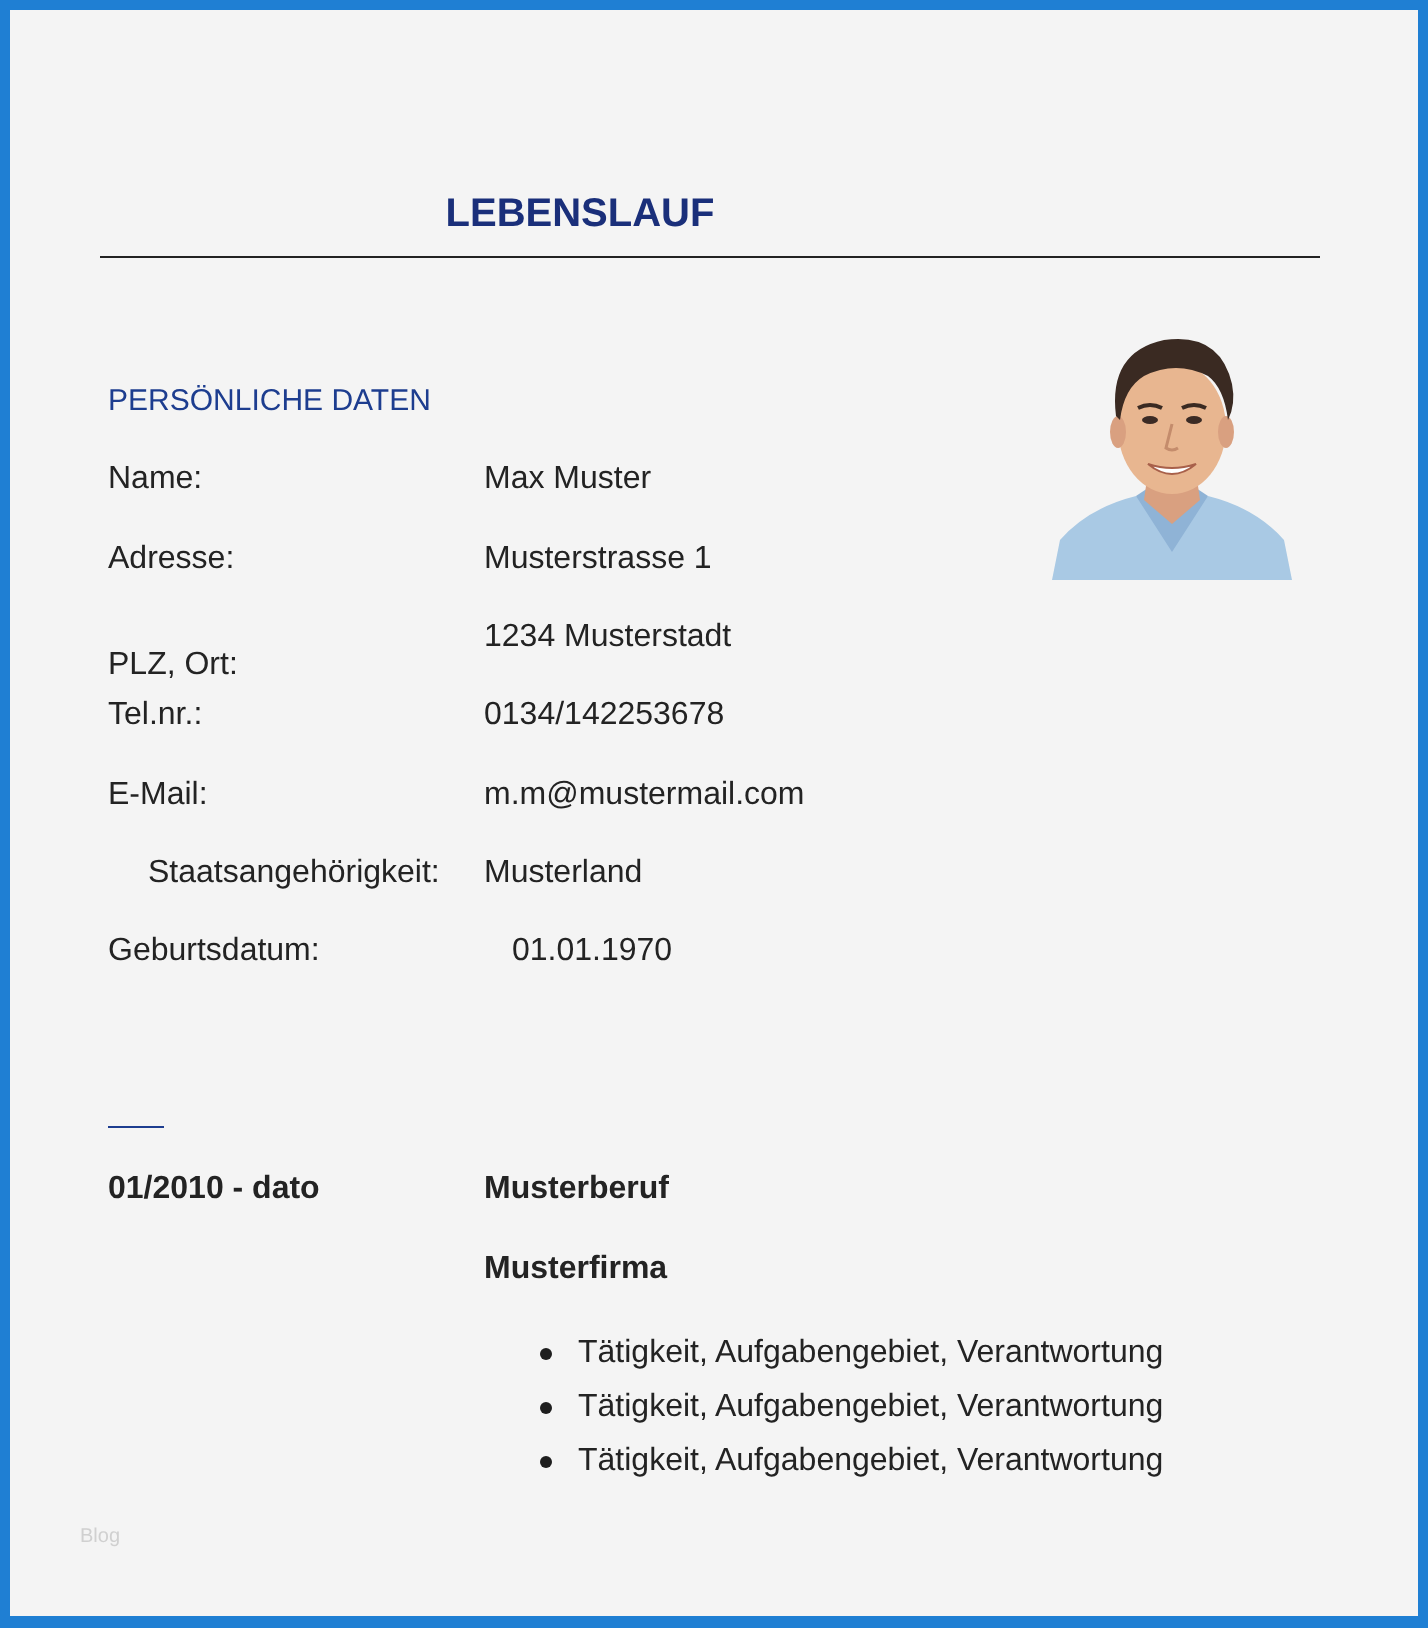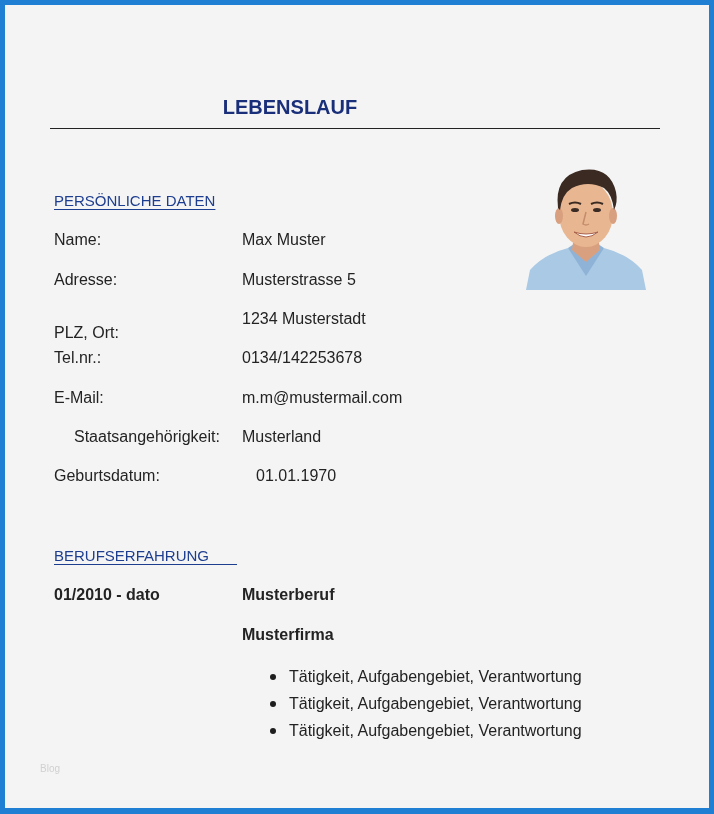--- a/index.html
+++ b/index.html
@@ -23,21 +23,21 @@
     text-align: center;
     color: #1a2f7a; font-weight: bold; font-size: 20px;
   }
   .title-rule {
     position: absolute; left: 50px; width: 610px; top: 128px;
     height: 1px; background: #222;
   }
   .section-heading {
     position: absolute; left: 54px;
     color: #1d3d8f; font-size: 15px;
-    text-decoration: underline; text-underline-offset: 3px;
+    text-underline-offset: 3px;
     text-decoration-thickness: 1px;
   }
   .row-label {
     position: absolute; left: 54px; font-size: 16px; color: #232323;
   }
   .row-value {
     position: absolute; left: 242px; font-size: 16px; color: #232323;
   }
   .bold { font-weight: bold; }
   .photo {
@@ -67,21 +67,21 @@
 
 <div class="title">LEBENSLAUF</div>
 <div class="title-rule"></div>
 
 <div class="section-heading" style="top:192px;">PERSÖNLICHE DATEN</div>
 
 <div class="row-label" style="top:231px;">Name:</div>
 <div class="row-value" style="top:231px;">Max Muster</div>
 
 <div class="row-label" style="top:271px;">Adresse:</div>
-<div class="row-value" style="top:271px;">Musterstrasse 5</div>
+<div class="row-value" style="top:271px;">Musterstrasse 1</div>
 
 <div class="row-label" style="top:324px;">PLZ, Ort:</div>
 <div class="row-value" style="top:310px;">1234 Musterstadt</div>
 
 <div class="row-label" style="top:349px;">Tel.nr.:</div>
 <div class="row-value" style="top:349px;">0134/142253678</div>
 
 <div class="row-label" style="top:389px;">E-Mail:</div>
 <div class="row-value" style="top:389px;">m.m@mustermail.com</div>
 
@@ -112,21 +112,21 @@
     <path d="M45 46 Q51 43 57 46" stroke="#3a2a22" stroke-width="2" fill="none"></path>
     <path d="M67 46 Q73 43 79 46" stroke="#3a2a22" stroke-width="2" fill="none"></path>
 
     <path d="M62 54 L59 66 Q62 68 65 66" stroke="#c48c6c" stroke-width="1.5" fill="none"></path>
 
     <path d="M50 74 Q62 84 74 74 Q62 78 50 74 Z" fill="#ffffff" stroke="#a8604a" stroke-width="1"></path>
   </svg>
 </div>
 
 <div class="section-heading" style="top:547px; text-decoration:none;">
-  <span style="text-decoration:underline; text-underline-offset:3px;">BERUFSERFAHRUNG</span><span style="display:inline-block; width:28px; height:1px; background:#1d3d8f; vertical-align:-4px;"></span>
+  <span style="display:inline-block; width:28px; height:1px; background:#1d3d8f; vertical-align:-4px;"></span>
 </div>
 
 <div class="row-label bold" style="top:586px;">01/2010 - dato</div>
 <div class="row-value bold" style="top:586px;">Musterberuf</div>
 <div class="row-value bold" style="top:626px;">Musterfirma</div>
 
 <ul class="bullets">
   <li>Tätigkeit, Aufgabengebiet, Verantwortung</li>
   <li>Tätigkeit, Aufgabengebiet, Verantwortung</li>
   <li>Tätigkeit, Aufgabengebiet, Verantwortung</li>

